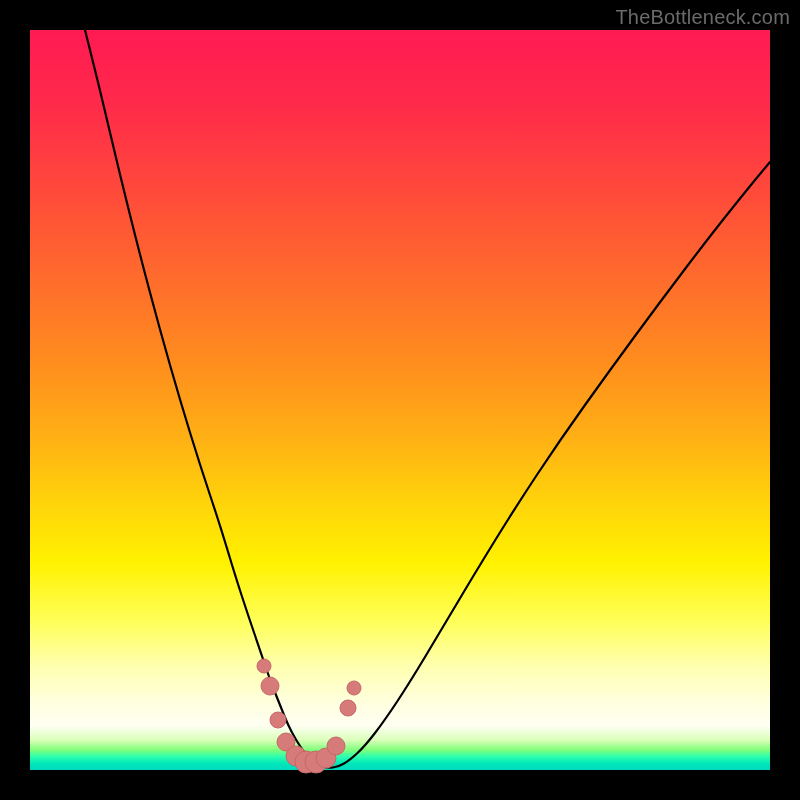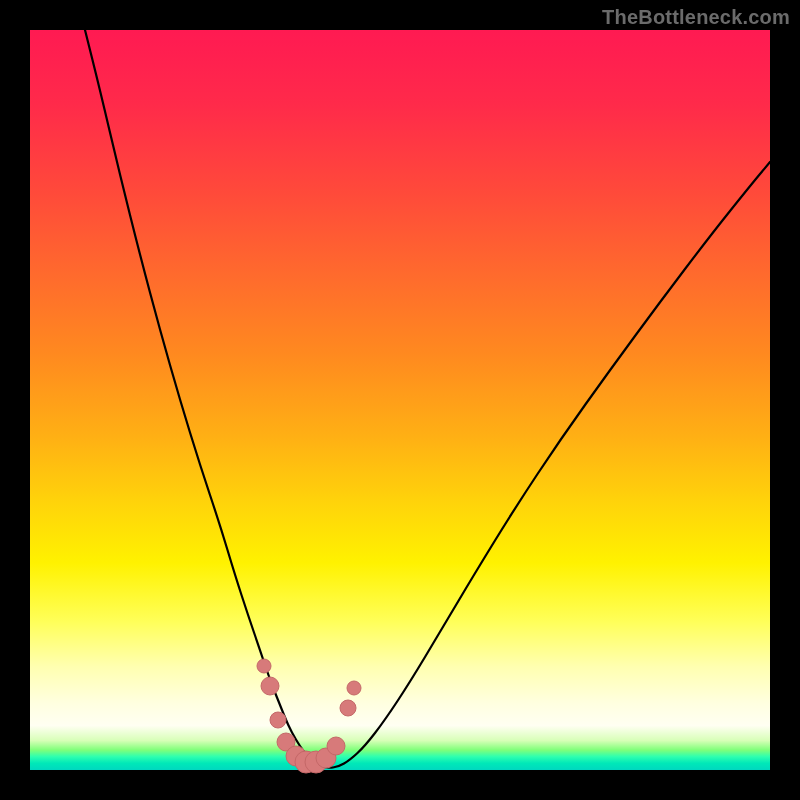--- a/index.html
+++ b/index.html
@@ -46,21 +46,21 @@
       #00e8b8 99.1%,
       #00d8c0 100%
     );
   }
   .watermark {
     position: absolute;
     top: 6px;
     right: 10px;
     color: #6b6b6b;
     font-size: 20px;
-    font-weight: 700;
+    font-weight: 400;
     letter-spacing: 0.2px;
   }
   svg.curve {
     position: absolute;
     left: 0;
     top: 0;
     width: 740px;
     height: 740px;
     overflow: visible;
   }

